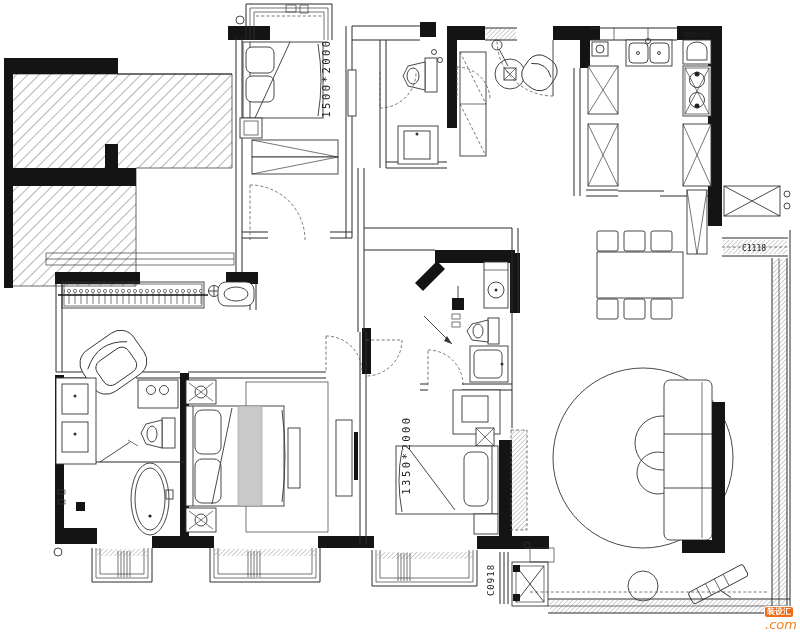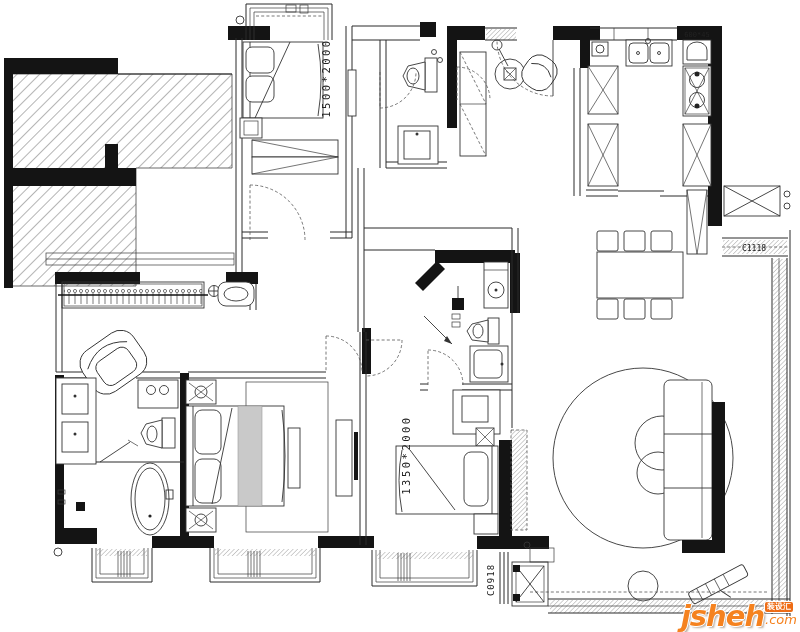--- a/index.html
+++ b/index.html
@@ -474,18 +474,18 @@
   <g>
     <path class="ln" d="M372,550 V586 H477 V550"></path>
     <path class="tn" d="M376,550 V582 H473 V550"></path>
     <path class="tn" d="M380,550 V578 H469 V550"></path>
     <rect x="377" y="552" width="96" height="7" fill="url(#fine)"></rect>
     <path class="tn" d="M398,553 V581 M401,553 V581 M404,553 V581 M407,553 V581 M410,553 V581"></path>
   </g>
 </svg>
 
 <div class="watermark">
-  <span class="wm-brand">jsheh</span><span class="wm-right">
+  <span class="wm-right">
         <span class="wm-badge">装设汇</span>
         <span class="wm-com">.com</span>
       </span>
 </div>
 </div>
 
 </body></html>

